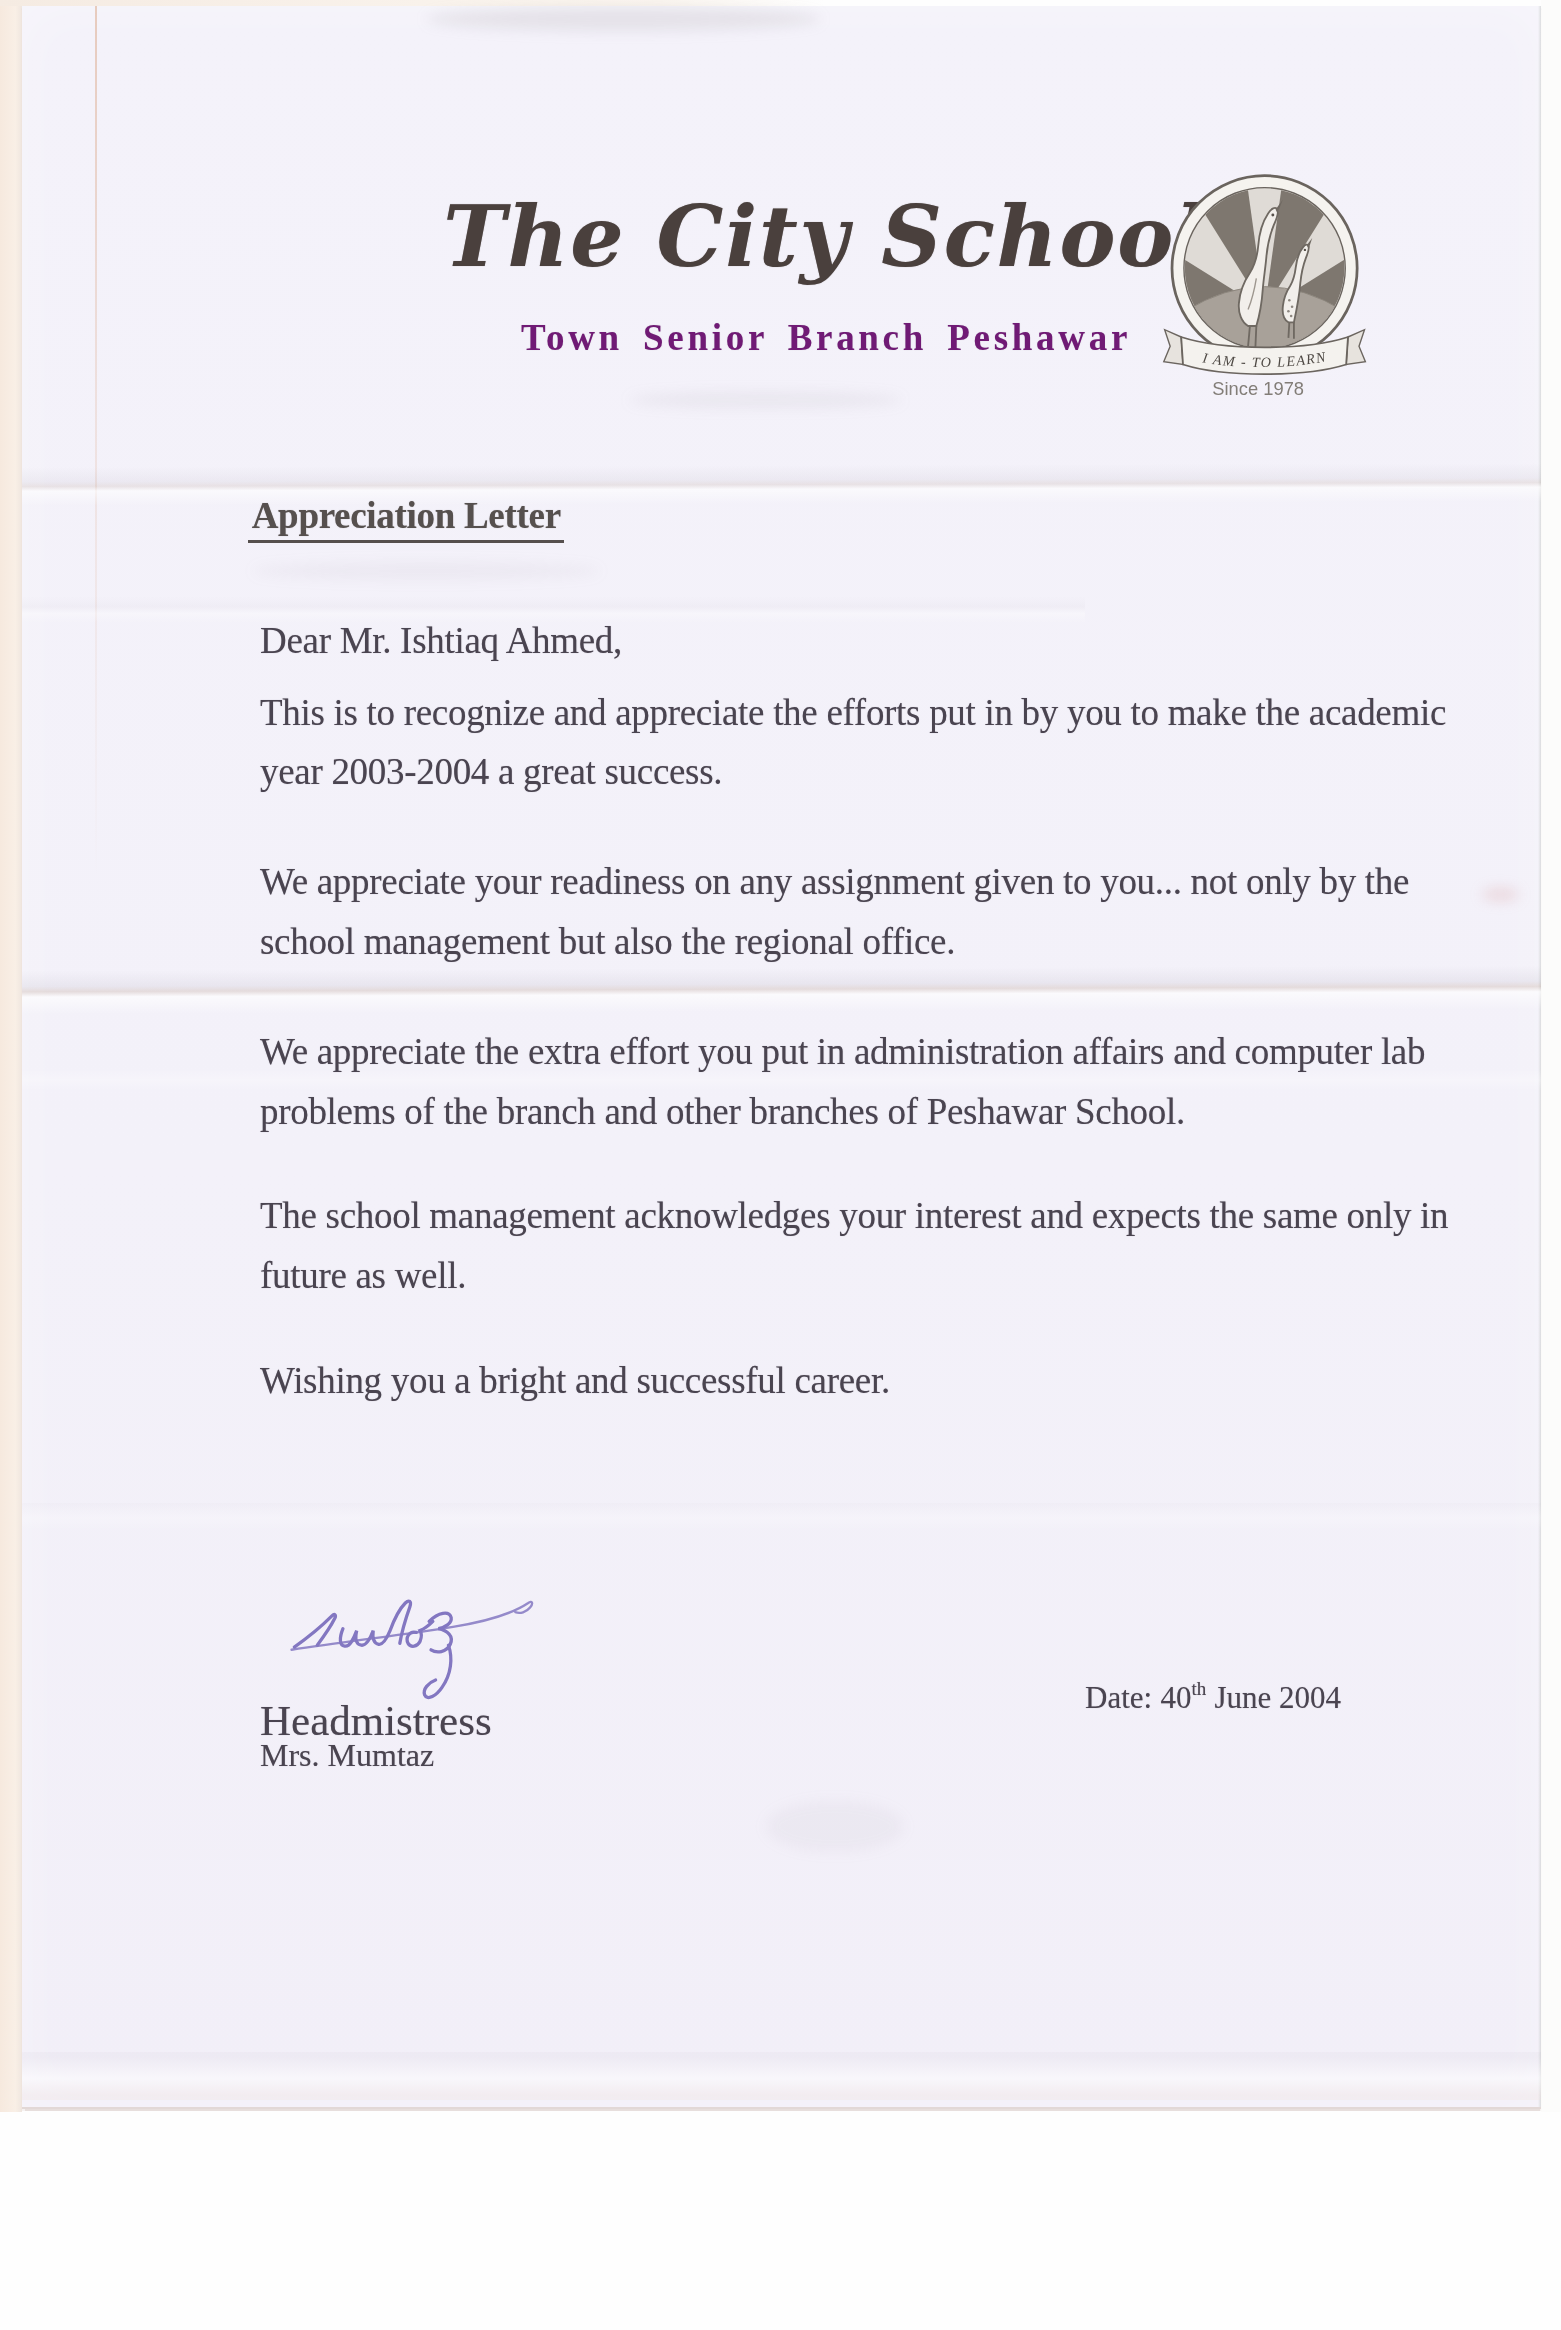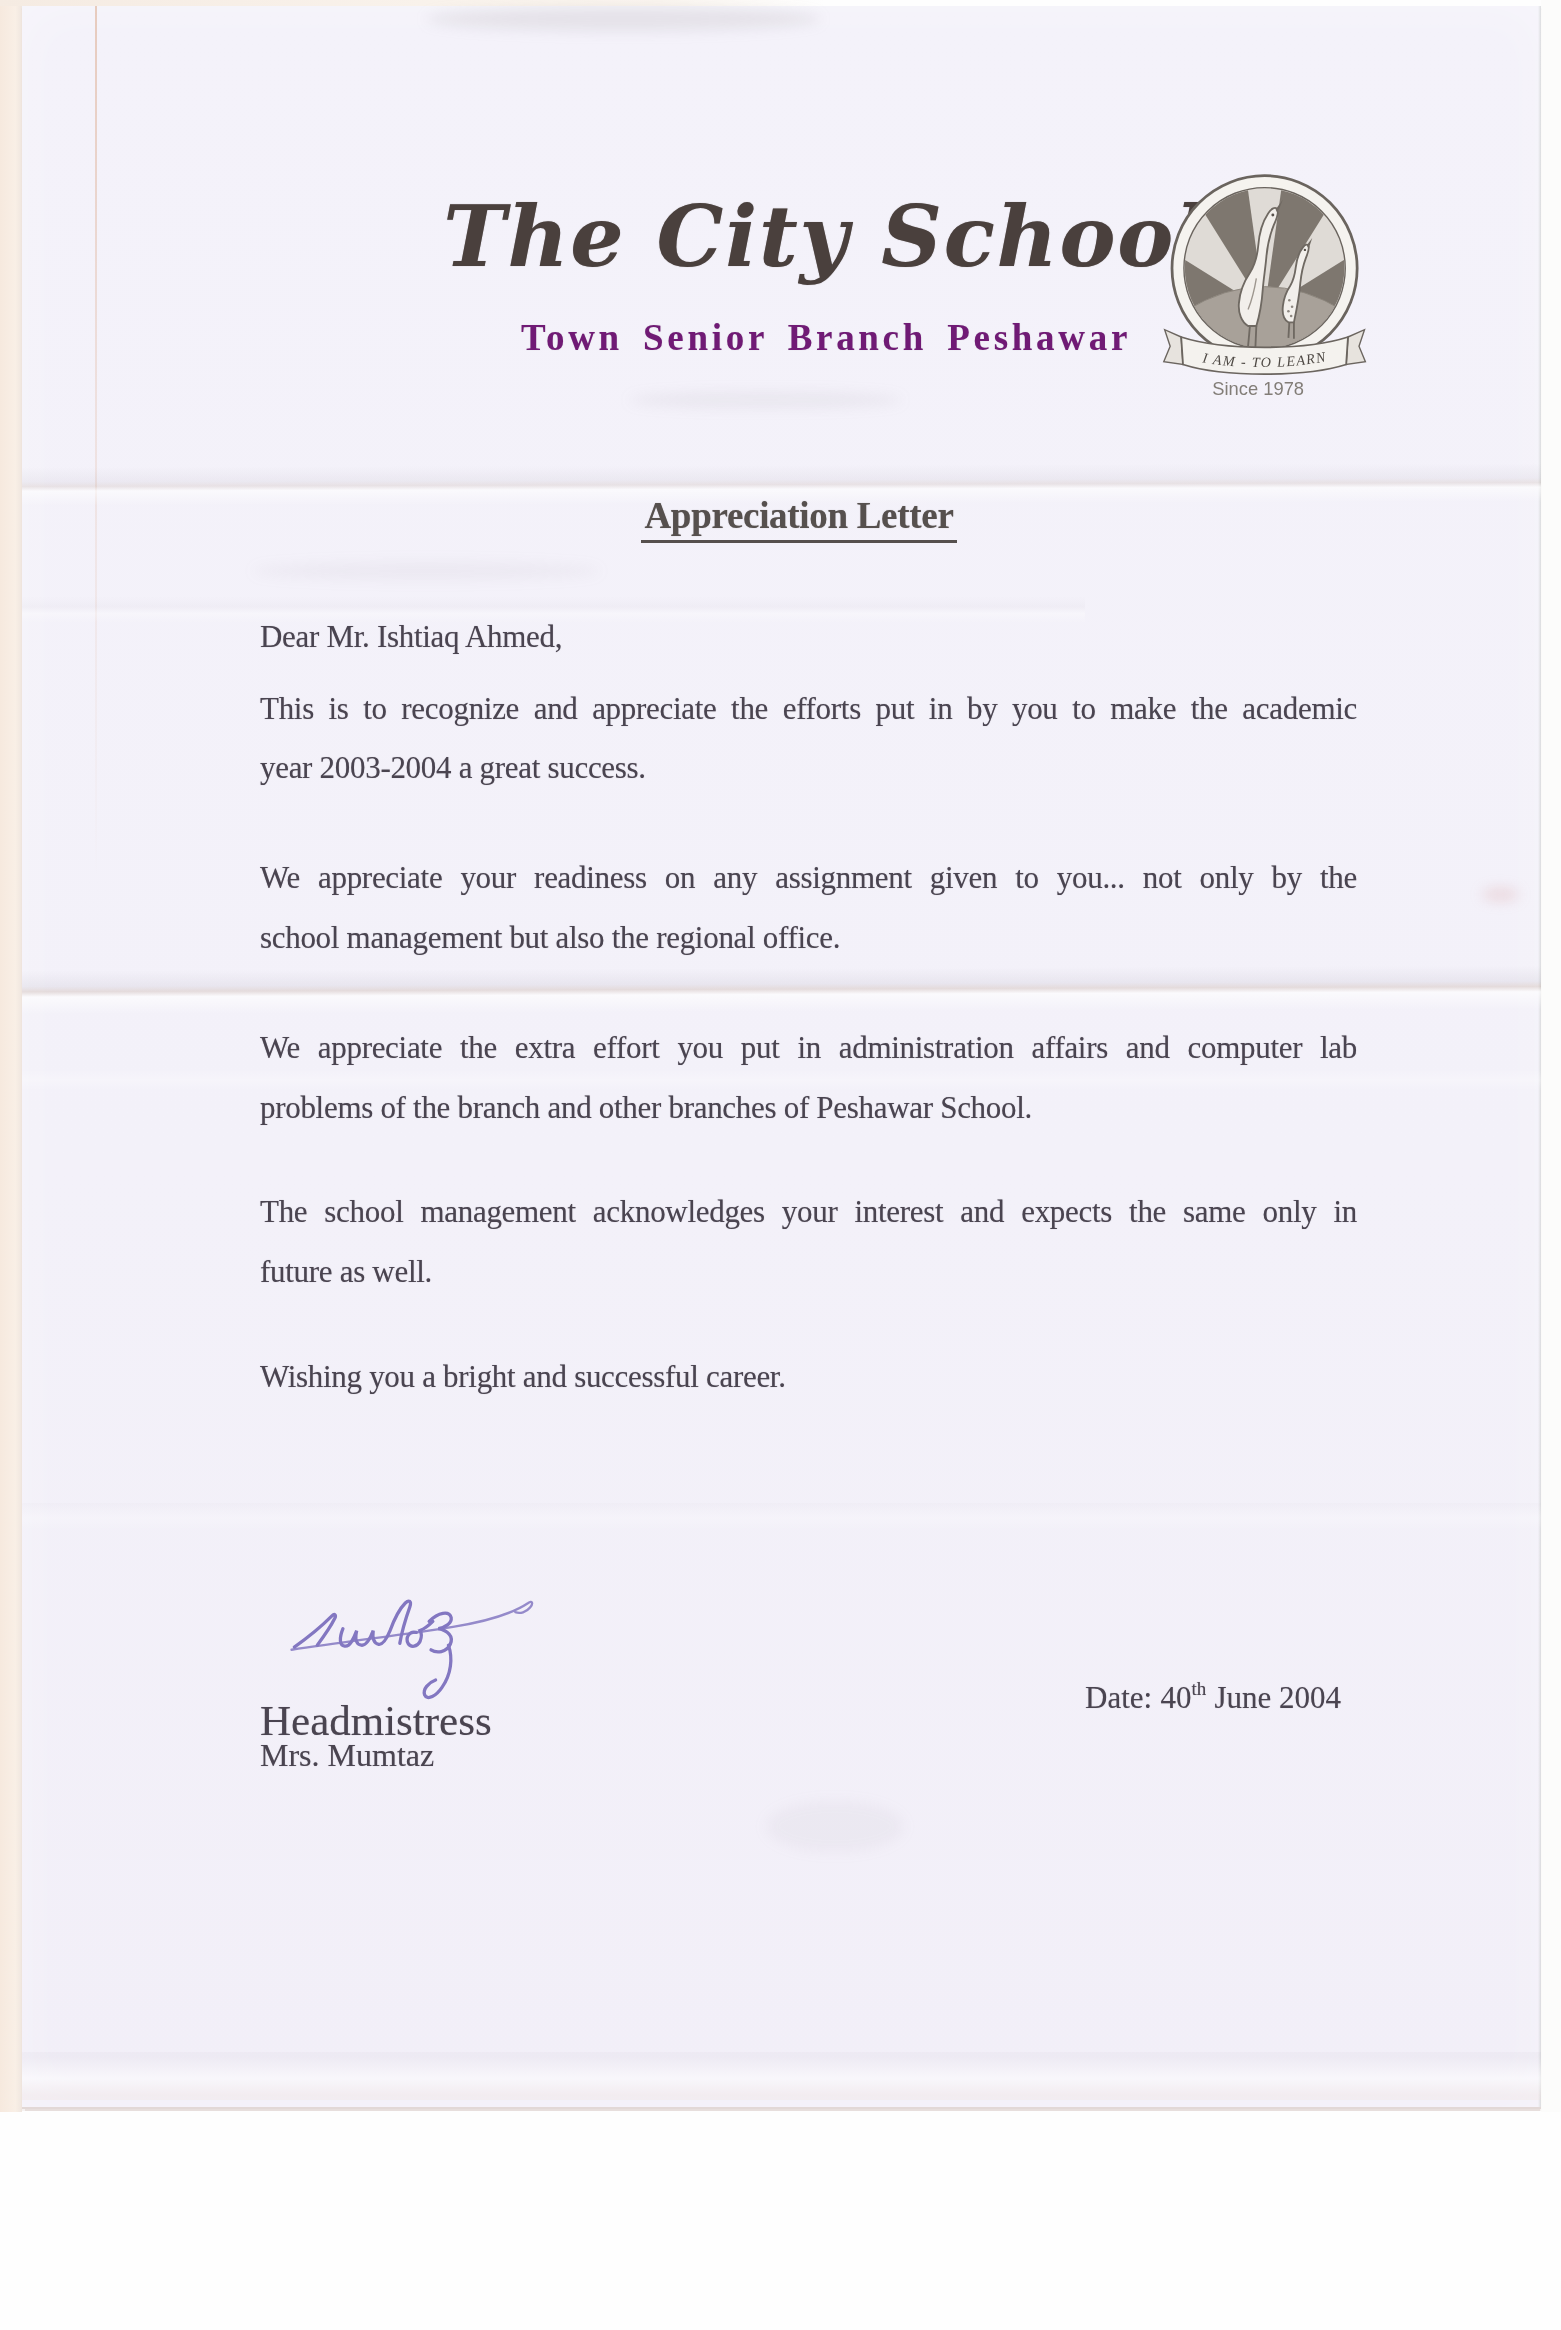--- a/index.html
+++ b/index.html
@@ -50,27 +50,27 @@
   .school-name{position:absolute;left:275px;top:186px;width:1102px;text-align:center;
     font-family:"DejaVu Serif", serif;font-style:italic;font-weight:bold;
     font-size:84px;line-height:101px;letter-spacing:1.8px;color:#4a403d;
     text-shadow:0 0 0.9px rgba(74,64,61,.5);}
   .branch-name{position:absolute;left:275px;top:316px;width:1102px;text-align:center;
     font-weight:bold;font-size:37px;letter-spacing:3.7px;word-spacing:7.3px;color:#701a75;
     text-shadow:0 0 0.9px rgba(141,140,146,.45);}
   .emblem{position:absolute;left:1159px;top:172px;}
 
   
-  .letter-title{position:absolute;left:248px;top:494px;width:1102px;text-align:center;}
+  .letter-title{position:absolute;left:248px;top:494px;width:1102px;text-align:left;}
   .letter-title span{display:inline-block;font-weight:bold;font-size:37px;color:#56504e;
     letter-spacing:-0.3px;border-bottom:3.7px solid #56504e;padding:0 3.7px 2.8px 3.7px;
     text-shadow:0 0 0.9px rgba(86,80,78,.5);}
 
   
-  .bl{position:absolute;left:260px;width:1097px;font-size:31px;letter-spacing:-0.3px;
+  .bl{position:absolute;left:260px;width:1097px;font-size:37px;letter-spacing:-0.3px;
     color:#4a4450;white-space:nowrap;text-shadow:0 0 0.9px rgba(74,68,80,.45);}
   .bl.j{text-align:justify;text-align-last:justify;}
 
   .sig-name{position:absolute;left:260px;top:1737px;font-size:32px;color:#4a4450;
     text-shadow:0 0 0.9px rgba(74,68,80,.45);}
   .sig-role{position:absolute;left:260px;top:1696px;font-size:43px;color:#4a4450;
     text-shadow:0 0 0.9px rgba(74,68,80,.45);}
   .signature{position:absolute;left:271px;top:1581px;z-index:3;}
 
   .date-line{position:absolute;left:1085px;top:1678px;font-size:31px;color:#4a4450;

